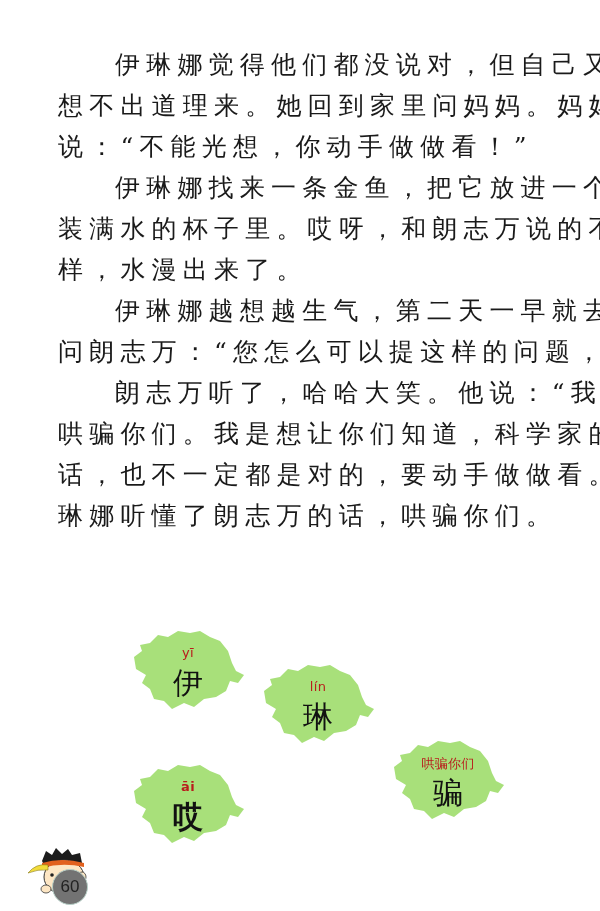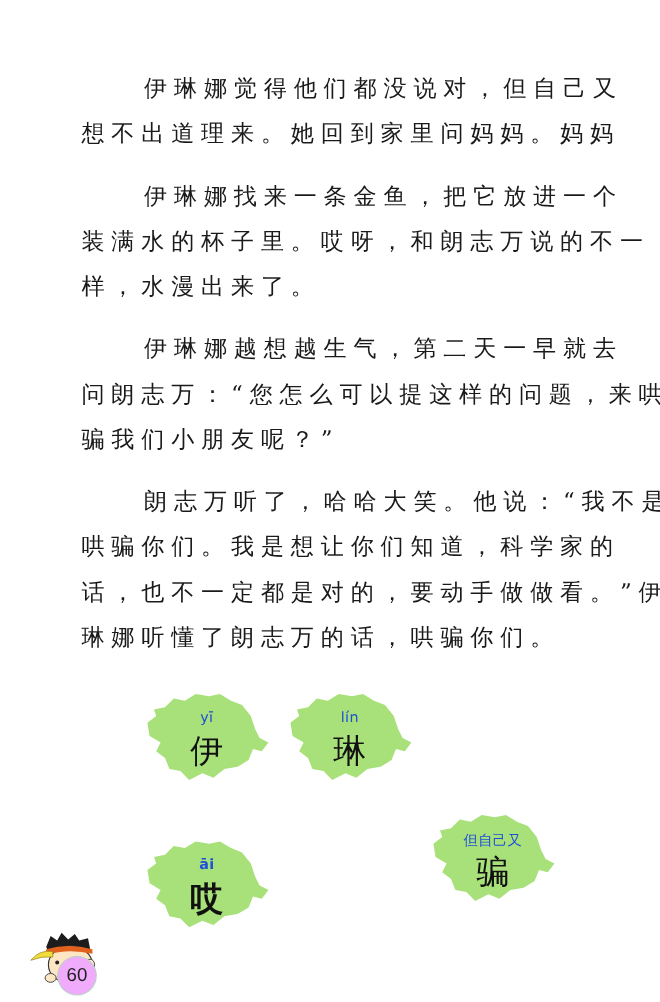--- a/index.html
+++ b/index.html
@@ -1,93 +1,93 @@
 <!DOCTYPE html>
 <html><head>
 <meta charset="utf-8">
 <style>
   html, body { margin: 0; padding: 0; background: #ffffff; }
   body { width: 600px; height: 911px; position: relative; overflow: hidden;
          font-family: "DejaVu Serif", "Liberation Serif", serif; color: #1a1a1a; }
 
   .story { position: absolute; left: 58px; top: 44px; width: 520px; }
-  .para { margin: 16px; font-size: 21px; line-height: 41px; letter-spacing: 6.2px; }
+  .para { margin: 0; font-size: 25px; line-height: 41px; letter-spacing: 6.2px; }
   .para .line { display: block; white-space: nowrap; }
   .para .line.indent { padding-left: 57px; }
 
   .words { position: absolute; left: 0; top: 0; width: 600px; height: 911px; }
   .card { position: absolute; width: 120px; height: 88px; }
   .card svg.leaf { position: absolute; left: 0; top: 0; width: 120px; height: 88px; }
   .card .py { position: absolute; left: 0; width: 120px; top: 18px; text-align: center;
               font-family: "DejaVu Sans", "Liberation Sans", sans-serif; font-size: 13px;
-              color: #1d4ed8; letter-spacing: 0.3px; }
+              color: #b91c1c; letter-spacing: 0.3px; }
   .card .hz { position: absolute; left: 0; width: 120px; top: 36px; text-align: center;
               font-size: 30px; color: #111; font-family: "DejaVu Serif", serif; }
 
   .mascot { position: absolute; left: 22px; top: 845px; width: 80px; height: 60px; }
   .page-num { position: absolute; left: 52px; top: 869px; width: 34px; height: 34px;
-              border-radius: 50%; background: #f0abfc; border: 1px solid #b8d0c8;
+              border-radius: 50%; background: #737373; border: 1px solid #b8d0c8;
               font-family: "Liberation Sans", "DejaVu Sans", sans-serif; font-size: 17px;
               line-height: 34px; text-align: center; color: #222; }
 </style>
 </head>
 <body>
 
 <div class="story">
   <p class="para">
     <span class="line indent">伊琳娜觉得他们都没说对，但自己又</span>
     <span class="line">想不出道理来。她回到家里问妈妈。妈妈</span>
+    <span class="line">说：“不能光想，你动手做做看！”</span>
   </p>
   <p class="para">
     <span class="line indent">伊琳娜找来一条金鱼，把它放进一个</span>
     <span class="line">装满水的杯子里。哎呀，和朗志万说的不一</span>
     <span class="line">样，水漫出来了。</span>
   </p>
   <p class="para">
     <span class="line indent">伊琳娜越想越生气，第二天一早就去</span>
     <span class="line">问朗志万：“您怎么可以提这样的问题，来哄</span>
-    <span class="line">骗我们小朋友呢？”</span>
   </p>
   <p class="para">
     <span class="line indent">朗志万听了，哈哈大笑。他说：“我不是</span>
     <span class="line">哄骗你们。我是想让你们知道，科学家的</span>
     <span class="line">话，也不一定都是对的，要动手做做看。”伊</span>
     <span class="line">琳娜听懂了朗志万的话，哄骗你们。</span>
   </p>
 </div>
 
 <div class="words">
 
   <div class="card" style="left:128px; top:627px;">
     <svg class="leaf" viewBox="0 0 120 88">
       <path d="M6 30 L14 24 L12 18 L22 16 L30 8 L40 10 L50 4 L62 6 L72 4 L82 10 L92 14 L100 24 L104 36 L108 44 L116 48 L110 56 L102 54 L98 64 L88 70 L76 72 L66 80 L56 76 L44 82 L36 74 L26 72 L22 62 L14 56 L18 48 L8 42 Z" fill="#a8e07a"></path>
     </svg>
     <div class="py">yī</div>
     <div class="hz">伊</div>
   </div>
-  <div class="card" style="left:258px; top:627px;">
+  <div class="card" style="left:258px; top:661px;">
     <svg class="leaf" viewBox="0 0 120 88">
       <path d="M6 30 L14 24 L12 18 L22 16 L30 8 L40 10 L50 4 L62 6 L72 4 L82 10 L92 14 L100 24 L104 36 L108 44 L116 48 L110 56 L102 54 L98 64 L88 70 L76 72 L66 80 L56 76 L44 82 L36 74 L26 72 L22 62 L14 56 L18 48 L8 42 Z" fill="#a8e07a"></path>
     </svg>
     <div class="py">lín</div>
     <div class="hz">琳</div>
   </div>
 
   <div class="card" style="left:128px; top:761px;font-weight:bold;">
     <svg class="leaf" viewBox="0 0 120 88">
       <path d="M6 30 L14 24 L12 18 L22 16 L30 8 L40 10 L50 4 L62 6 L72 4 L82 10 L92 14 L100 24 L104 36 L108 44 L116 48 L110 56 L102 54 L98 64 L88 70 L76 72 L66 80 L56 76 L44 82 L36 74 L26 72 L22 62 L14 56 L18 48 L8 42 Z" fill="#a8e07a"></path>
     </svg>
     <div class="py">āi</div>
     <div class="hz">哎</div>
   </div>
   <div class="card" style="left:388px; top:737px;">
     <svg class="leaf" viewBox="0 0 120 88">
       <path d="M6 30 L14 24 L12 18 L22 16 L30 8 L40 10 L50 4 L62 6 L72 4 L82 10 L92 14 L100 24 L104 36 L108 44 L116 48 L110 56 L102 54 L98 64 L88 70 L76 72 L66 80 L56 76 L44 82 L36 74 L26 72 L22 62 L14 56 L18 48 L8 42 Z" fill="#a8e07a"></path>
     </svg>
-    <div class="py">但自己又</div>
+    <div class="py">哄骗你们</div>
     <div class="hz">骗</div>
   </div>
 </div>
 
 <svg class="mascot" viewBox="0 0 80 60">
 
   <path d="M20 16 L24 6 L30 10 L34 3 L40 9 L46 4 L50 10 L58 8 L60 18 L22 20 Z" fill="#1c1c1c"></path>
 
   <ellipse cx="42" cy="32" rx="20" ry="17" fill="#fde6c4" stroke="#333" stroke-width="1"></ellipse>
 

